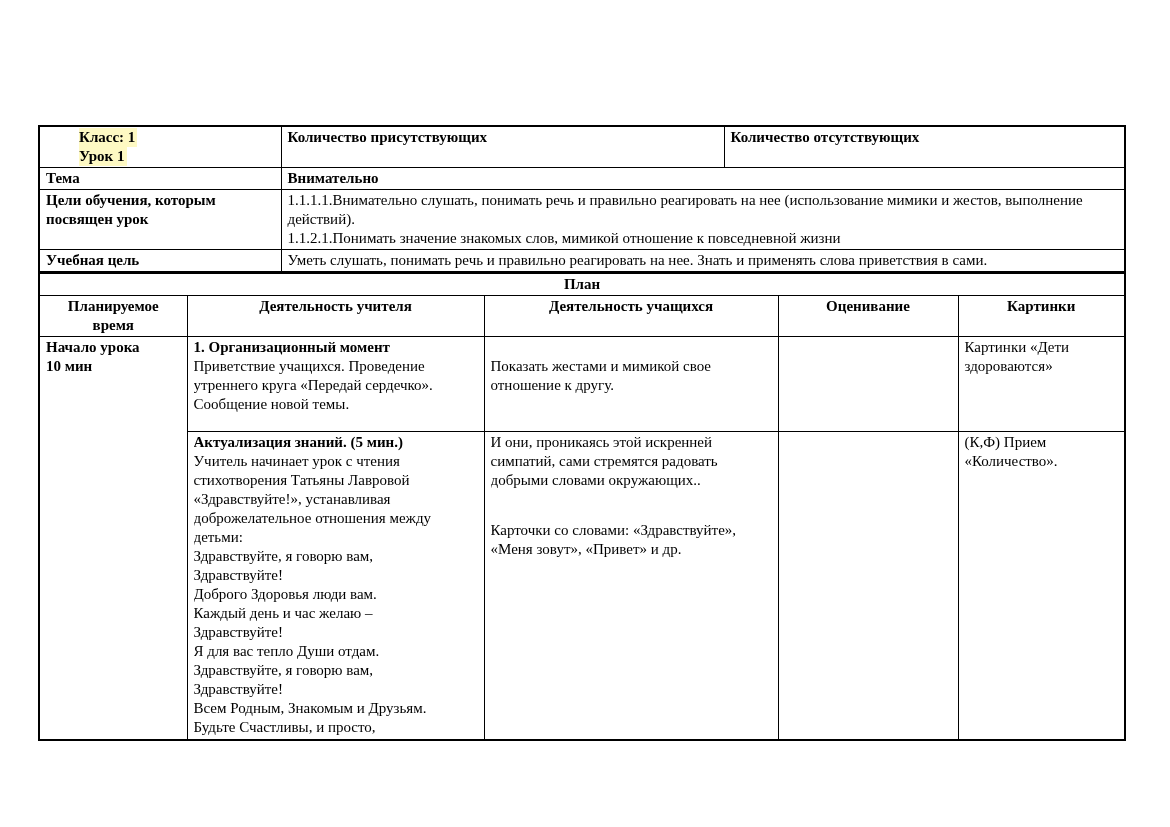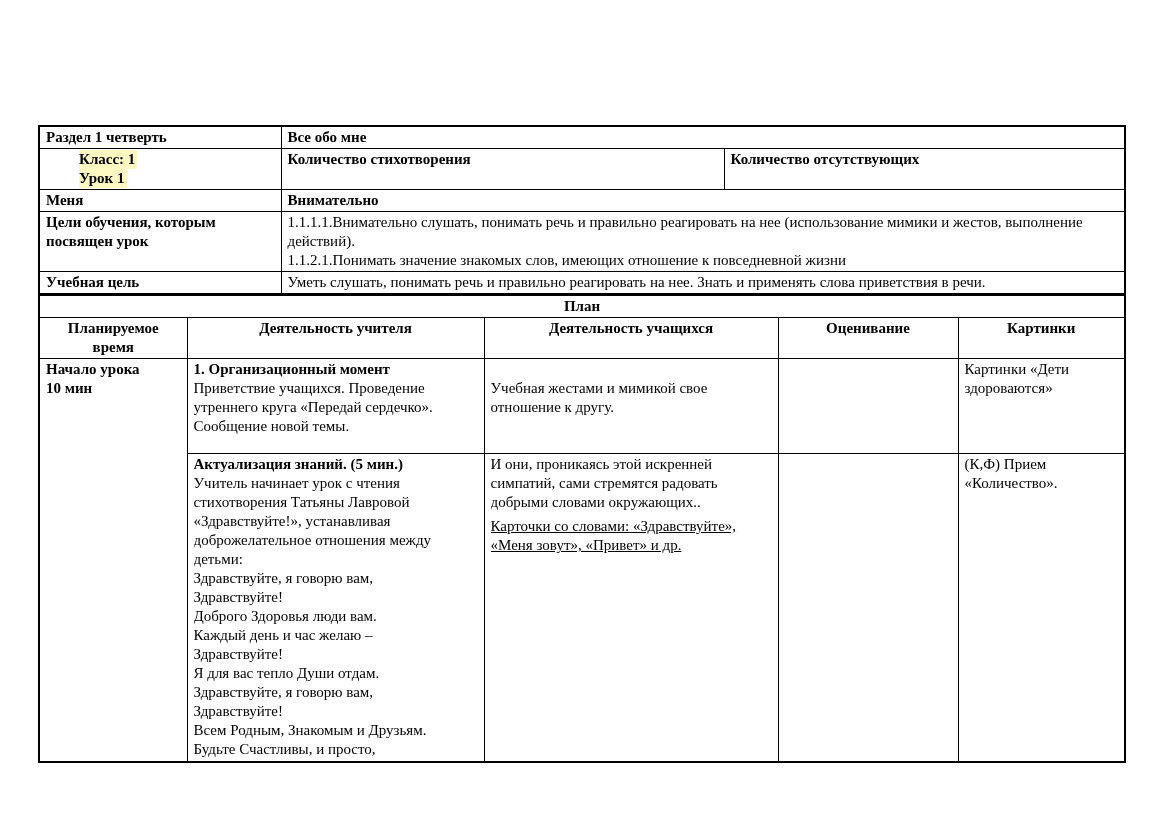--- a/index.html
+++ b/index.html
@@ -48,21 +48,21 @@
   .b { font-weight: bold; }
   .center { text-align: center; }
   .pre { white-space: pre-line; }
   .hl {
     background: #fef9c3;
     display: inline-block;
     padding: 0 2px 0 0;
     margin-left: 33px;
   }
   .student-offset { padding-top: 19px; }
-  .gap-top { margin-top: 5px; text-decoration: underline; }
+  .gap-top { margin-top: 31px; }
   
   tr.h21 { height: 21px; }
   tr.h20 { height: 20px; }
   tr.h37 { height: 37px; }
   tr.h59 { height: 59px; }
   tr.h19 { height: 19px; }
   tr.h38 { height: 38px; }
   tr.h95 { height: 95px; }
   tr.h308 { height: 308px; }
   .tall-cell { max-height: 304px; overflow: hidden; }
@@ -74,46 +74,42 @@
 <div class="page">
   <div class="doc-wrap">
 
     <table id="info-table">
       <colgroup>
           <col style="width:242px">
           <col style="width:443px">
           <col style="width:401px">
         </colgroup>
       <tbody>
-          <tr class="h21">
-        <td class="b">Раздел  1 четверть</td>
-        <td class="b" colspan="2">Все обо мне</td>
-      </tr>
       <tr class="h37">
         <td class="b">
           <div><span class="hl">Класс: 1</span></div>
           <div><span class="hl">Урок 1</span></div>
         </td>
-        <td class="b">Количество стихотворения</td>
+        <td class="b">Количество присутствующих</td>
         <td class="b">Количество отсутствующих</td>
       </tr>
       <tr class="h21">
-        <td class="b">Меня</td>
+        <td class="b">Тема</td>
         <td class="b" colspan="2">Внимательно</td>
       </tr>
       <tr class="h59">
         <td class="b">Цели обучения, которым посвящен урок</td>
         <td colspan="2">
           <div>1.1.1.1.Внимательно слушать, понимать  речь и правильно реагировать на нее (использование мимики и жестов, выполнение действий).</div>
-          <div>1.1.2.1.Понимать значение знакомых слов, имеющих отношение к повседневной жизни</div>
+          <div>1.1.2.1.Понимать значение знакомых слов, мимикой отношение к повседневной жизни</div>
         </td>
       </tr>
       <tr class="h20">
         <td class="b">Учебная цель</td>
-        <td colspan="2">Уметь слушать, понимать речь и правильно реагировать на нее. Знать и применять слова приветствия в речи.</td>
+        <td colspan="2">Уметь слушать, понимать речь и правильно реагировать на нее. Знать и применять слова приветствия в сами.</td>
       </tr>
     </tbody>
       </table>
 
     <table id="plan-table">
       <colgroup>
           <col style="width:148px">
           <col style="width:297px">
           <col style="width:294px">
           <col style="width:180px">
@@ -133,21 +129,21 @@
       <tr class="h95">
         <td class="b pre" rowspan="2">Начало урока
 10 мин</td>
         <td>
           <div class="short-cell">
             <div class="b">1. Организационный момент</div>
             <div>Приветствие учащихся.  Проведение утреннего круга  «Передай сердечко». Сообщение новой темы.</div>
           </div>
         </td>
         <td>
-          <div class="student-offset short-cell">Учебная жестами и мимикой свое отношение к другу.</div>
+          <div class="student-offset short-cell">Показать жестами и мимикой свое отношение к другу.</div>
         </td>
         <td></td>
         <td>Картинки «Дети здороваются»</td>
       </tr>
       <tr class="h308">
         <td>
           <div class="tall-cell">
             <div class="b">Актуализация знаний. (5 мин.)</div>
             <div class="pre">Учитель начинает урок с чтения стихотворения Татьяны Лавровой «Здравствуйте!», устанавливая доброжелательное отношения между детьми:
 Здравствуйте, я говорю вам,

